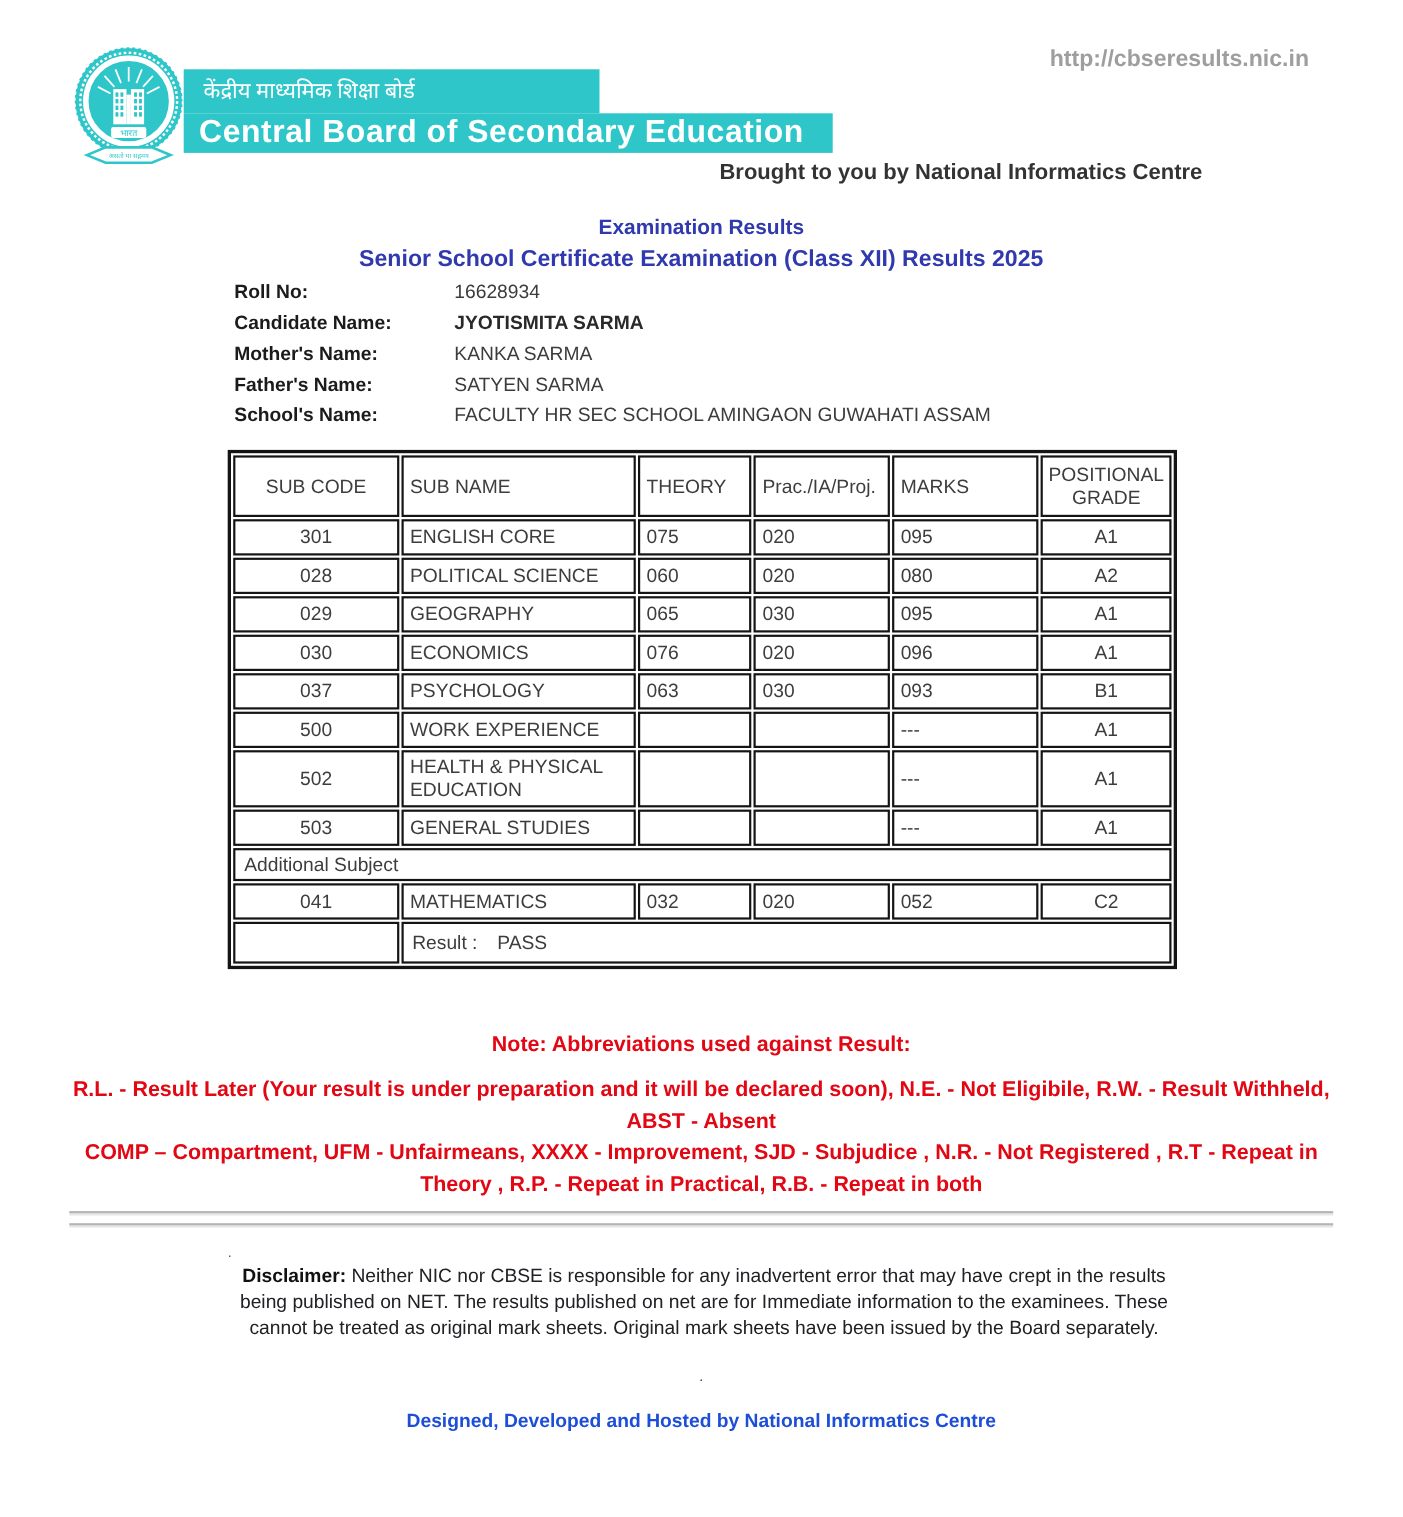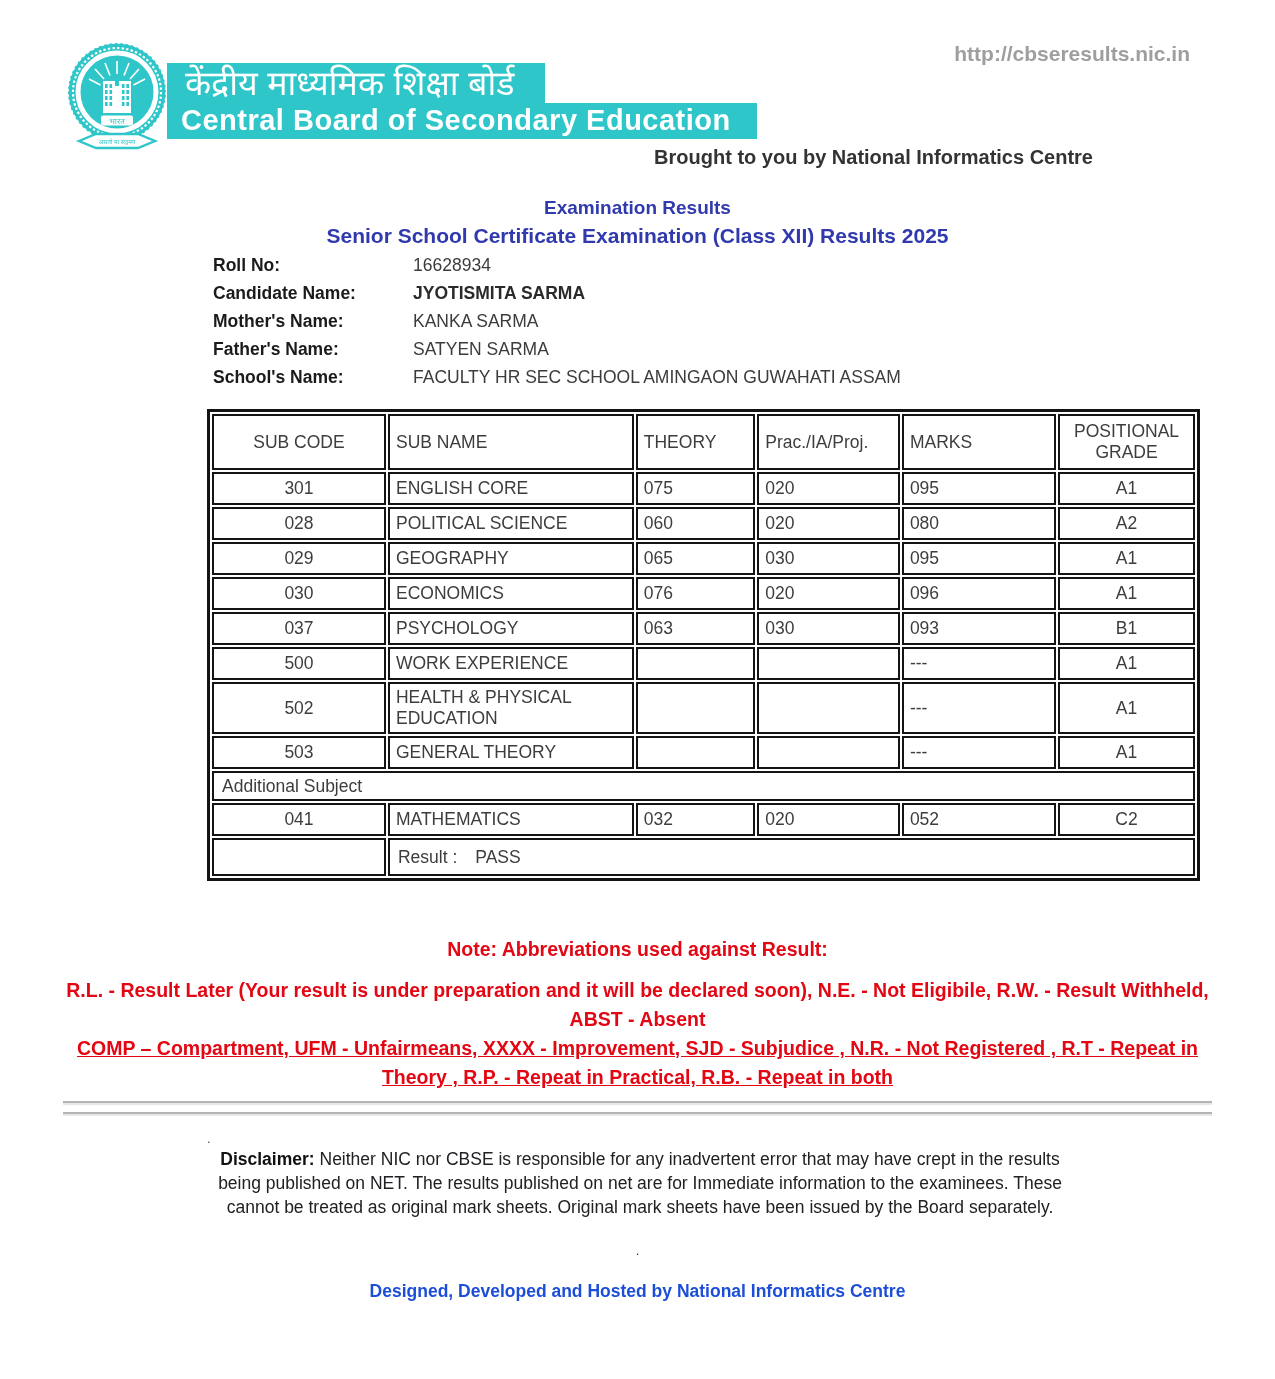--- a/index.html
+++ b/index.html
@@ -11,63 +11,63 @@
     --url_gray:#9e9e9e;
   }
   html,body{margin:0;padding:0;background:#ffffff;}
   body{font-family:"Liberation Sans", sans-serif;color:#222;}
   .page{position:relative;width:1275px;height:1379px;background:#fff;overflow:hidden;border-radius:17px;}
 
   
   .url{position:absolute;top:42px;right:85px;font-size:21px;font-weight:bold;color:var(--url_gray);}
   .logo{position:absolute;left:66px;top:40px;width:102px;height:120px;}
   .banner-hi{position:absolute;left:167px;top:63px;width:342px;height:40px;line-height:40px;
-    padding:0 18px;background:var(--teal);color:#fff;font-size:34px;white-space:nowrap;overflow:hidden;}
+    padding:0 18px;background:var(--teal);color:#fff;font-size:20px;white-space:nowrap;overflow:hidden;font-family:Liberation Serif, serif;}
   .banner-en{position:absolute;left:167px;top:103px;width:562px;height:36px;line-height:34px;
     padding:0 14px;background:var(--teal);color:#fff;font-size:29px;font-weight:bold;letter-spacing:0.5px;white-space:nowrap;overflow:hidden;}
   .tagline{position:absolute;top:146px;right:182px;font-size:20px;font-weight:bold;color:#333;}
 
   
   .title-main{position:absolute;top:197px;left:0;width:100%;text-align:center;
     color:var(--heading_blue);font-size:19px;font-weight:bold;}
   .title-sub{position:absolute;top:224px;left:0;width:100%;text-align:center;
     color:var(--heading_blue);font-size:21px;font-weight:bold;}
 
   
   .details{position:absolute;left:213px;top:255px;width:950px;font-size:17.5px;}
   .detail-row{display:flex;line-height:21px;margin-bottom:7px;}
   .detail-label{width:200px;font-weight:bold;color:#1b1b1b;flex:none;}
   .detail-value{color:#3c3c3c;}
   .detail-value.bold{font-weight:bold;color:#2a2a2a;}
 
   
   .results{position:absolute;left:207px;top:409px;}
   table.marks{border-collapse:separate;border-spacing:2px;border:3px solid #141414;
-    table-layout:fixed;width:993px;background:#fff;}
+    table-layout:fixed;width:863px;background:#fff;}
   table.marks td,table.marks th{border:2px solid #141414;font-weight:normal;
     font-size:17.5px;color:#3d3d3d;vertical-align:middle;background:#fff;}
   th.hdr{color:var(--table_header_gray);height:50px;line-height:21px;}
   td.c,th.c{text-align:center;}
   td.l,th.l{text-align:left;padding-left:6px;}
   td.row-h{height:27px;}
   td.addl{height:24px;padding-left:8px;text-align:left;}
   td.result-cell{height:32px;padding-left:8px;color:#9b9b9b;font-weight:bold;text-align:left;}
   .result-gap{display:inline-block;width:18px;}
   td.wrap{line-height:21px;padding-top:3px;padding-bottom:3px;}
 
   
   .check-link-wrap{position:absolute;top:886px;left:0;width:100%;text-align:center;}
   .check-link{color:var(--link_blue);font-size:21px;font-weight:bold;text-decoration:underline;cursor:pointer;}
 
   
   .note{position:absolute;top:935px;left:0;width:100%;text-align:center;
     color:var(--note_red);font-weight:bold;font-size:19.5px;line-height:29px;}
   .note p{margin:0 auto;}
   .note .n1{max-width:1145px;}
-  .note .n2{max-width:1160px;margin-top:0;text-decoration:underline;}
+  .note .n2{max-width:1160px;margin-top:0;}
   .note .nt{margin-bottom:12px;}
 
   
   .hr-line{position:absolute;left:63px;width:1149px;height:2px;background:#b4b4b4;
     box-shadow:0 2px 0 #e7e7e7;}
   .hr1{top:1101px;} .hr2{top:1112px;}
 
   .dot-top{position:absolute;left:207px;top:1131px;font-size:13px;color:#555;}
   .dot-bottom{position:absolute;left:0;top:1243px;width:1275px;text-align:center;font-size:13px;color:#333;}
 
@@ -233,21 +233,21 @@
       <tr>
         <td class="c">502</td>
         <td class="l wrap">HEALTH &amp; PHYSICAL EDUCATION</td>
         <td class="l"></td>
         <td class="l"></td>
         <td class="l">---</td>
         <td class="c">A1</td>
       </tr>
       <tr>
         <td class="c row-h">503</td>
-        <td class="l">GENERAL THEORY</td>
+        <td class="l">GENERAL STUDIES</td>
         <td class="l"></td>
         <td class="l"></td>
         <td class="l">---</td>
         <td class="c">A1</td>
       </tr>
       <tr>
         <td class="addl" colspan="6">Additional Subject</td>
       </tr>
       <tr>
         <td class="c row-h">041</td>

